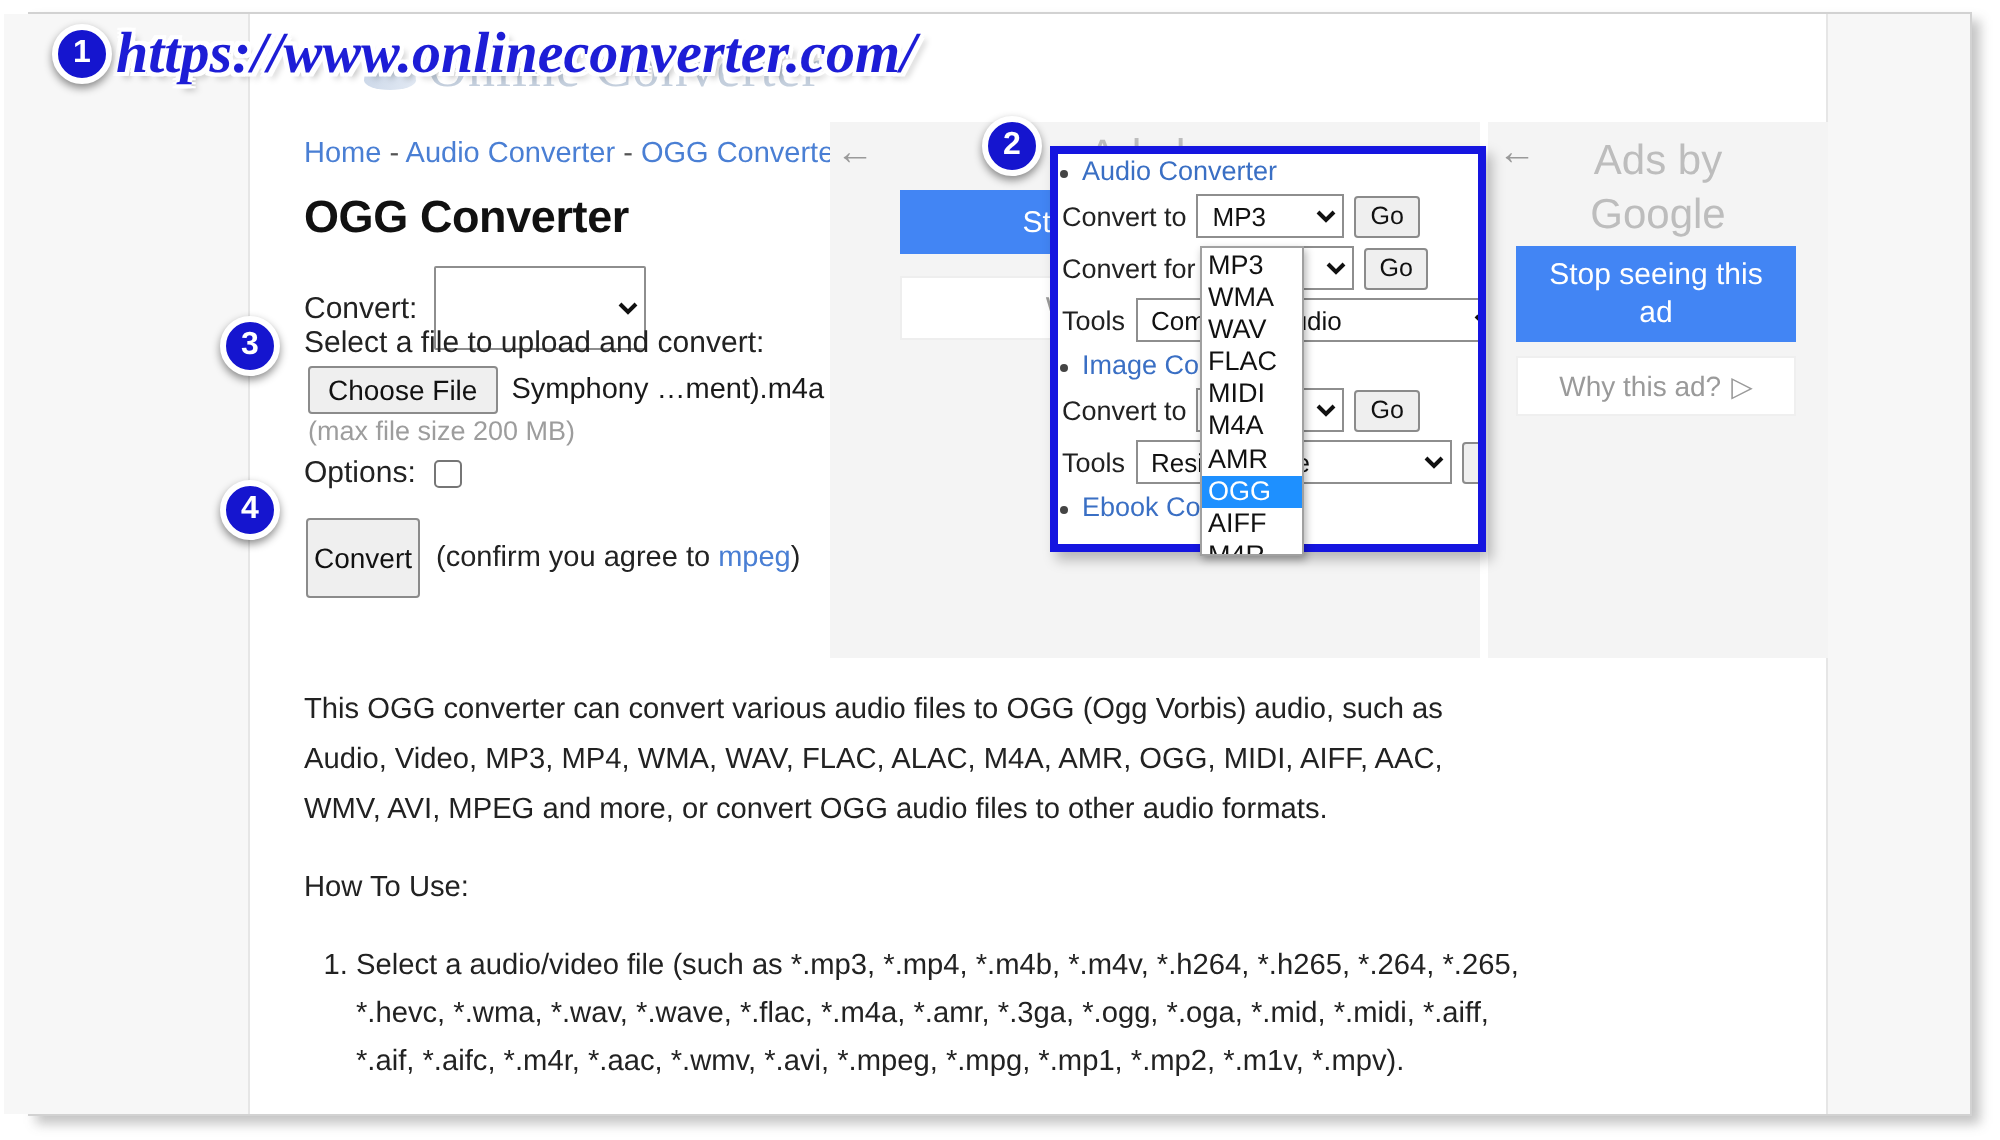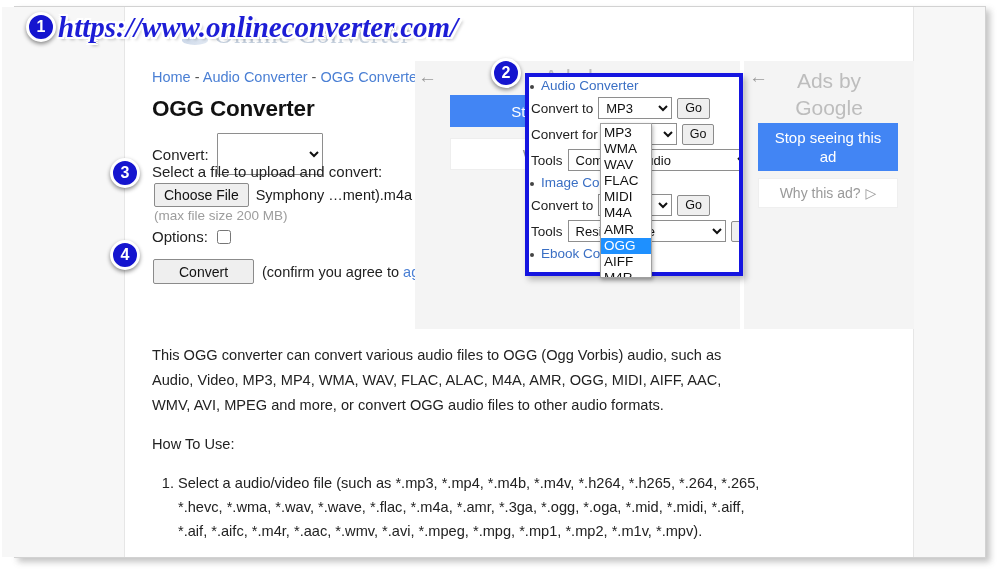--- a/index.html
+++ b/index.html
@@ -203,22 +203,22 @@
     display: flex; align-items: center; gap: 8px;
     font-size: 14.5px; color: #222;
   }
   .btn-convert {
     font-family: "Liberation Sans", sans-serif;
     font-size: 14px;
     color: #111;
     background: #efefef;
     border: 1px solid #8b8b8b;
     border-radius: 2px;
-    padding: 2px 25px;
-    height: 25px;
+    padding: 2px 3px;
+    height: 40px;
   }
   .link-terms { color: #4a7fd4; text-decoration: none; }
 
   
   .ad-left {
     position: absolute;
     left: 413px; top: 54px;
     width: 325px; height: 268px;
     background: #f4f4f4;
   }
@@ -436,21 +436,21 @@
     </div>
     <div class="max-size">(max file size 200 MB)</div>
 
     <div class="row-options">
       <span>Options:</span>
       <input type="checkbox" class="ui-check" style="">
     </div>
 
     <div class="row-convert-btn">
       <button class="btn-convert">Convert</button>
-      <span><span>(confirm you agree to </span><a href="#" class="link-terms">agree</a><span>)</span></span>
+      <span><span>(confirm you agree to </span><a href="#" class="link-terms">mpeg</a><span>)</span></span>
     </div>
 
     <div class="ad-left">
       <div class="back-arrow">←</div>
       <div class="ads-by">
         <div>Ads by</div>
         <div>Google</div>
       </div>
       <div class="stop-btn">Stop seeing this ad</div>
       <div class="why-btn">

